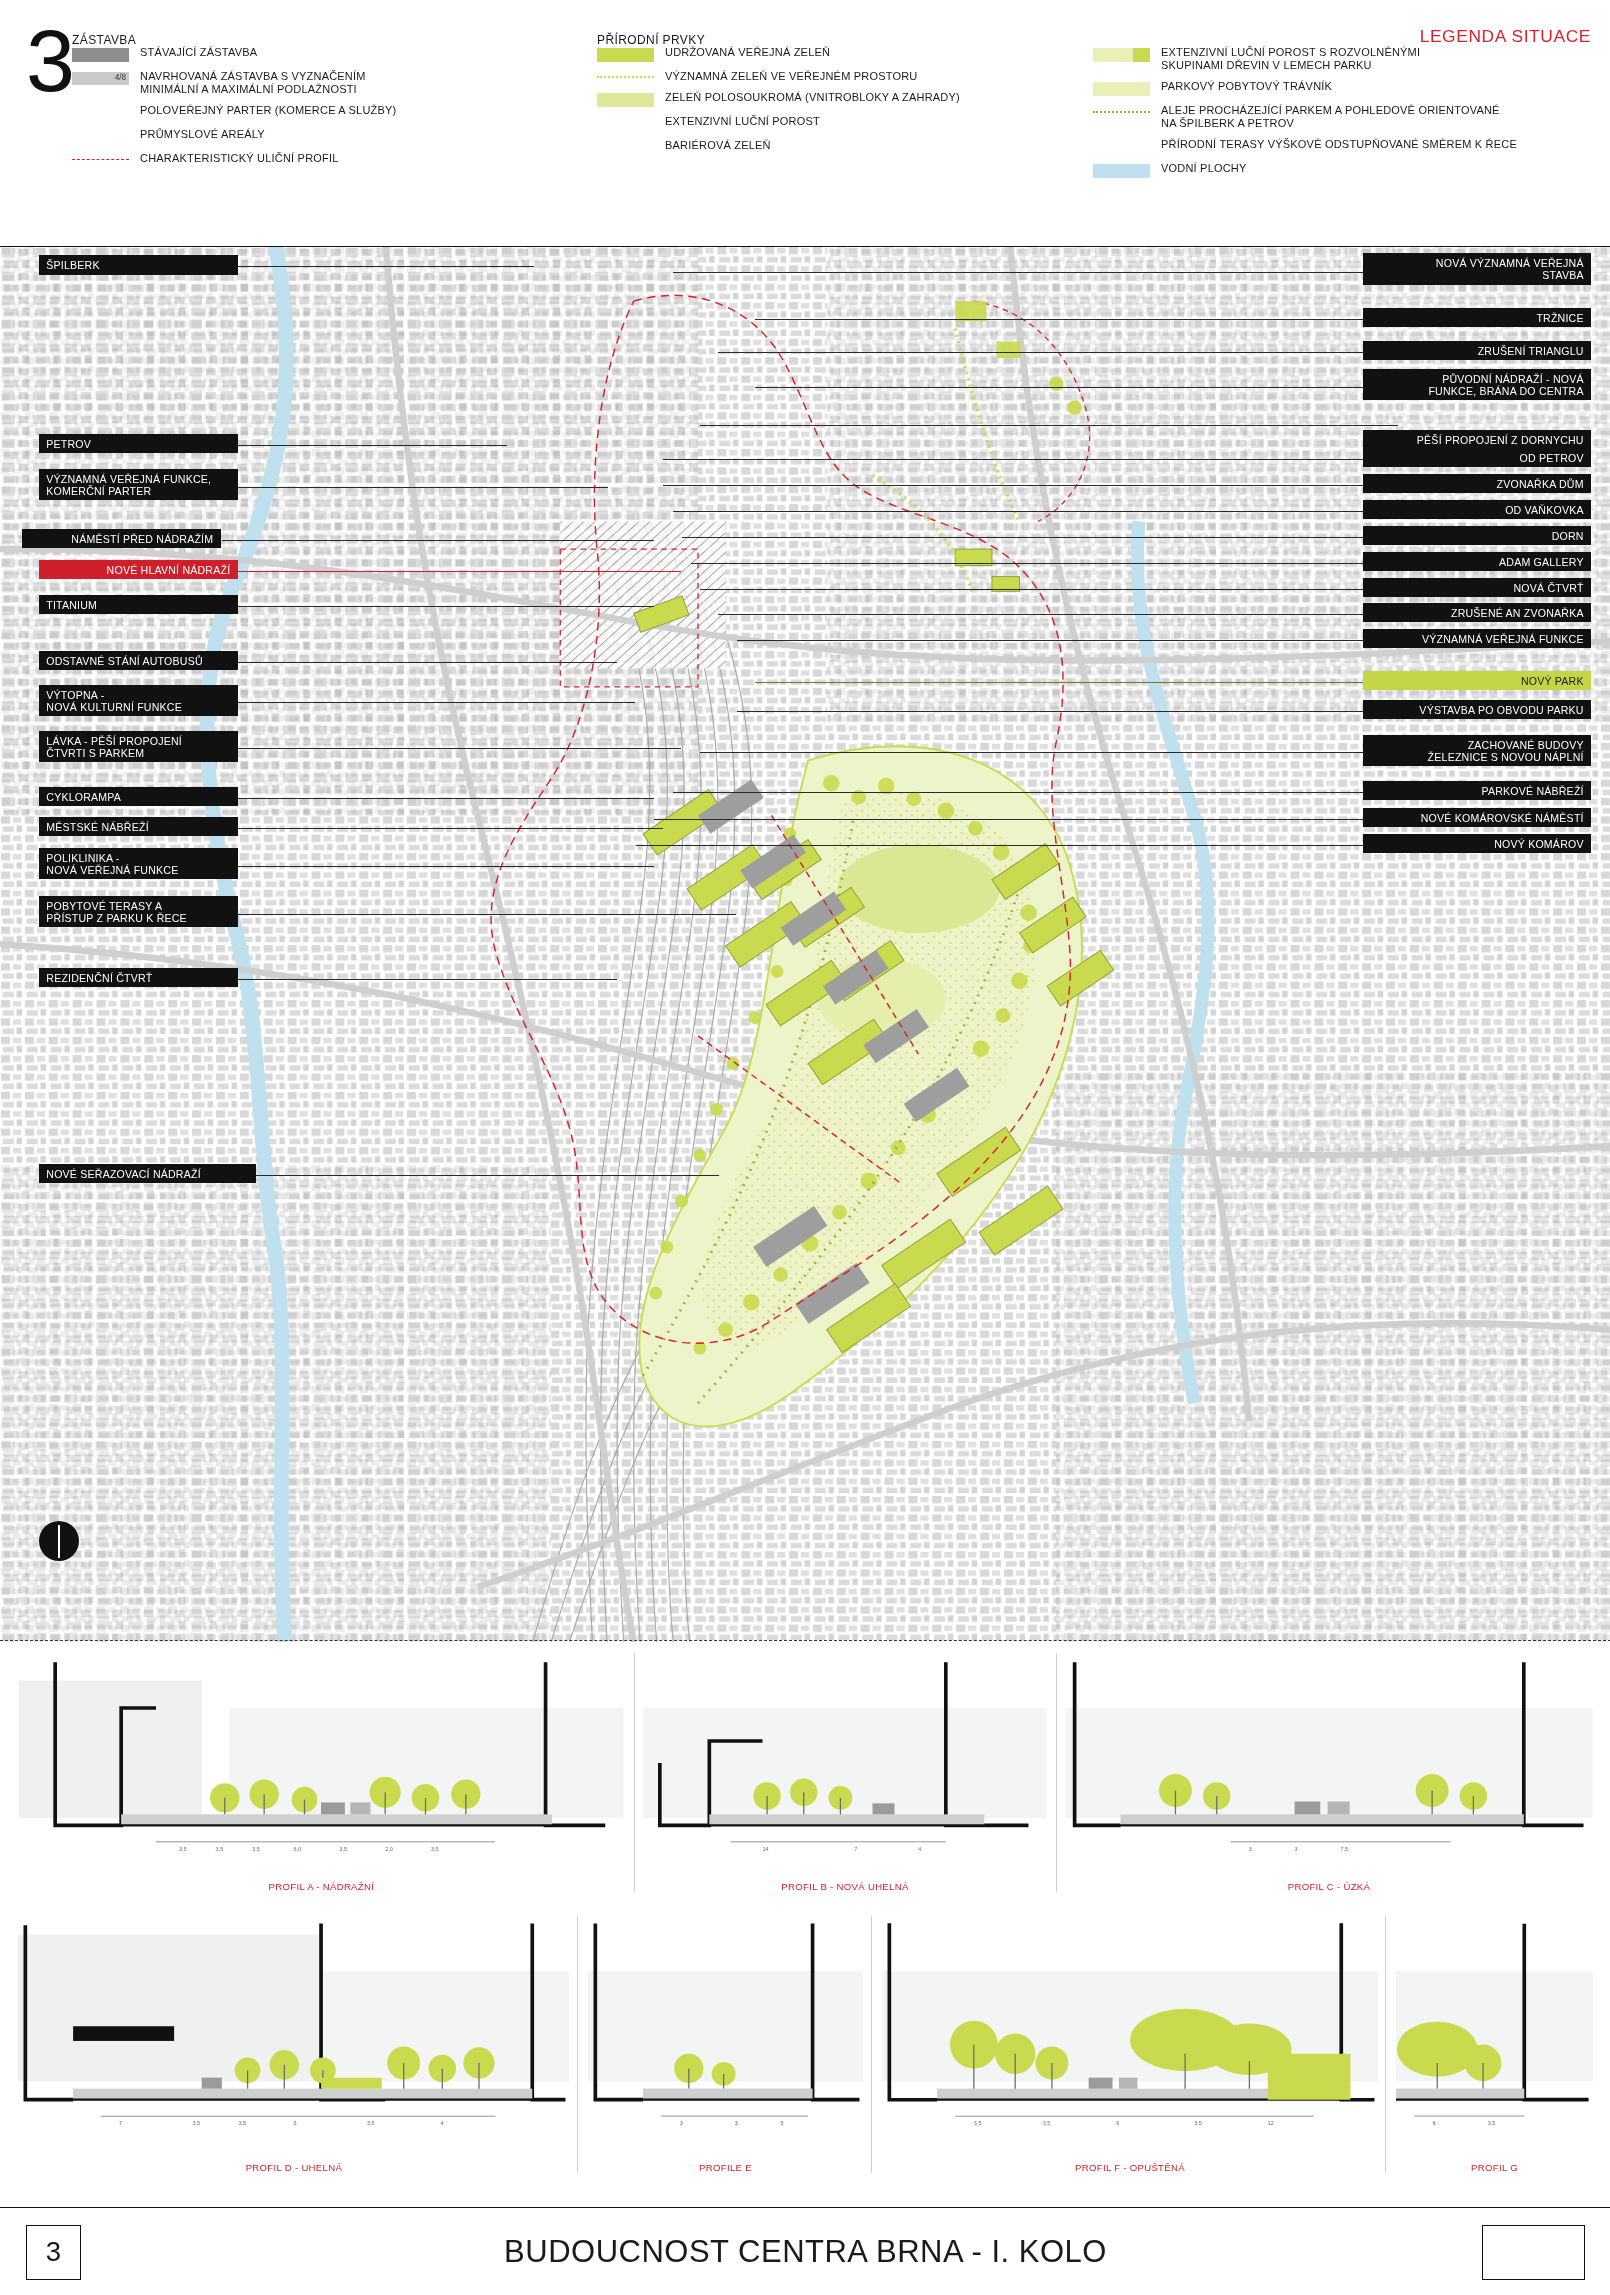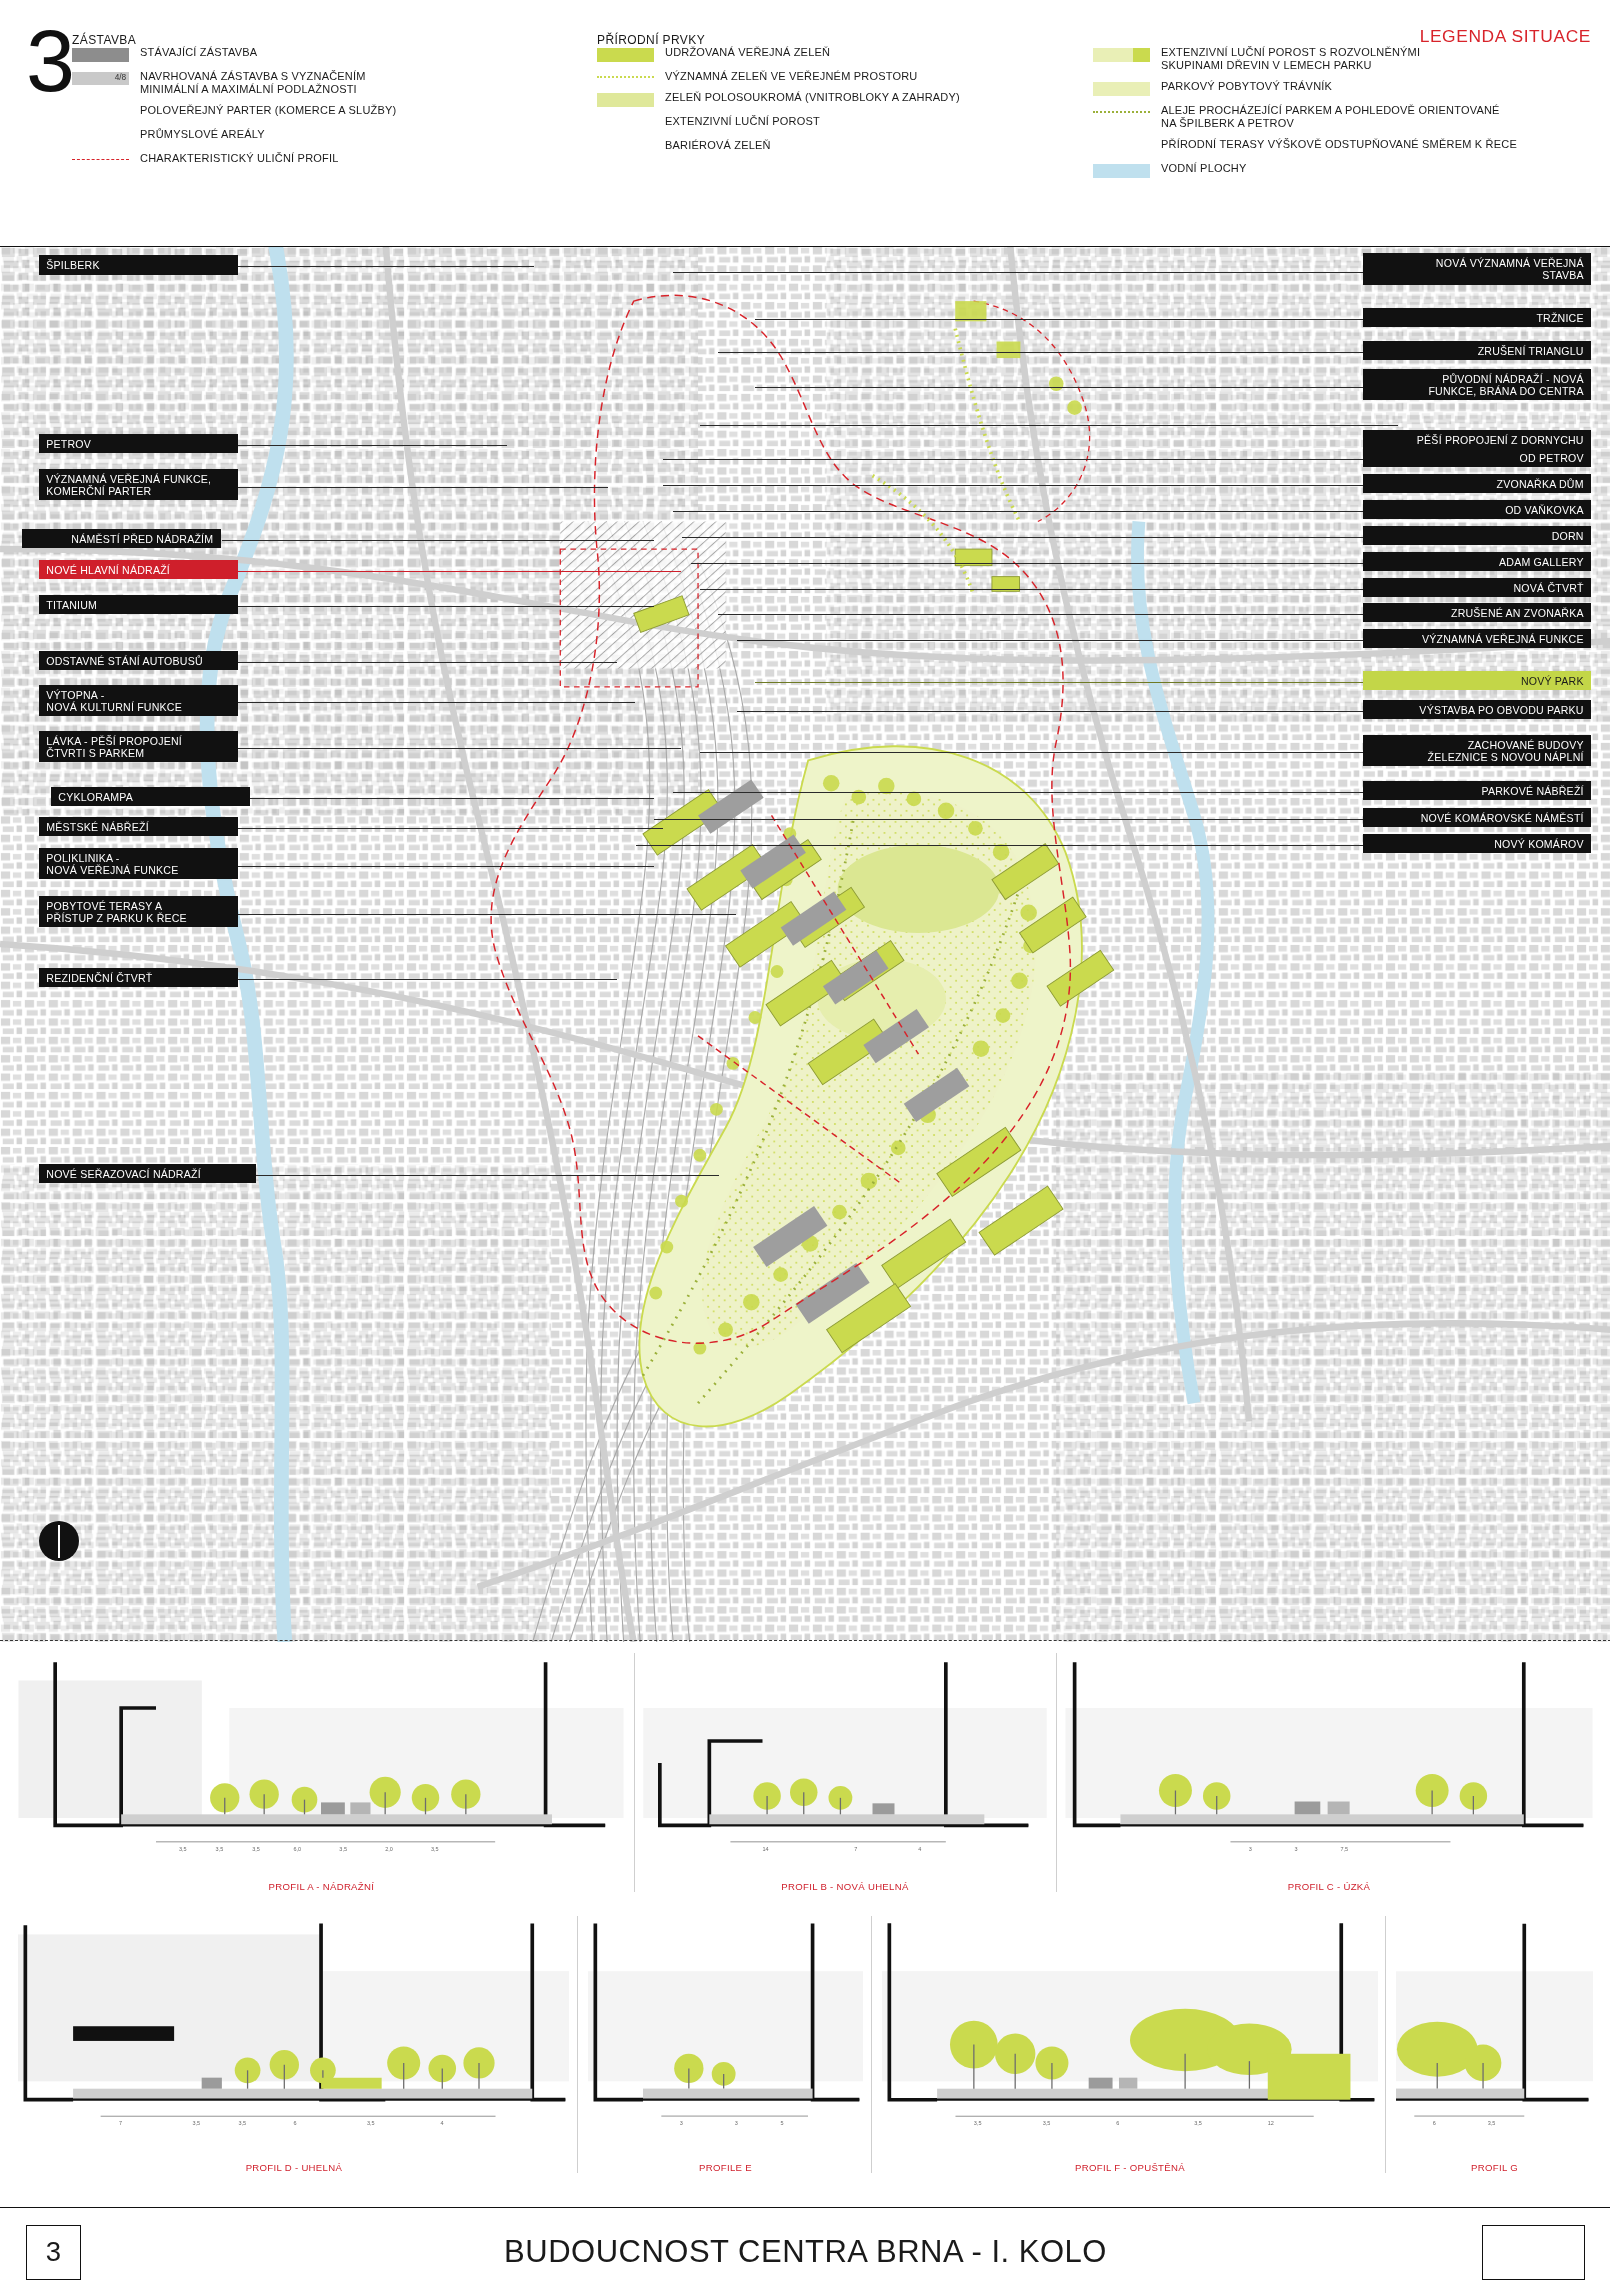--- a/index.html
+++ b/index.html
@@ -44,21 +44,21 @@
   .sw-terr{background:transparent;}
 
   
   .map{position:absolute;left:0;top:246px;width:1611px;height:1396px;overflow:hidden;
        background:#ffffff;}
   .map svg{position:absolute;left:0;top:0;}
 
   
   .tag{position:absolute;background:#111;color:#fff;font-size:10.6px;line-height:12px;
        padding:3.7px 7.3px;letter-spacing:0.2px;white-space:pre-line;z-index:20;}
-  .tag.red{background:#cf1f2b;}
+  .tag.red{background:#cf1f2b;text-align:right;}
   .tag.green{background:#c3d648;color:#1a1a1a;}
   .tag.r{text-align:right;padding-left:28px;}
   .leader{position:absolute;height:0.9px;background:#2a2a2a;z-index:10;}
 
   .map-title{position:absolute;left:33px;bottom:24px;color:#d8232a;font-size:25px;
              letter-spacing:0.4px;z-index:25;}
   .north{position:absolute;left:39px;bottom:81px;width:40px;height:40px;border-radius:50%;
          background:#111;z-index:25;}
   .north:after{content:"";position:absolute;left:19px;top:3.7px;width:1.8px;height:33px;background:#fff;}
 
@@ -359,21 +359,21 @@
 
       <div class="leader" style="left:222px;top:456px;width:413px;"></div>
       <div class="tag" style="left:39px;top:439px;width:184px;">VÝTOPNA -
 NOVÁ KULTURNÍ FUNKCE</div>
 
       <div class="leader" style="left:222px;top:502px;width:459px;"></div>
       <div class="tag" style="left:39px;top:485px;width:184px;">LÁVKA - PĚŠÍ PROPOJENÍ
 ČTVRTI S PARKEM</div>
 
       <div class="leader" style="left:222px;top:552px;width:432px;"></div>
-      <div class="tag" style="left:39px;top:541px;width:184px;margin-left:12px;">CYKLORAMPA</div>
+      <div class="tag" style="left:39px;top:541px;width:184px;">CYKLORAMPA</div>
 
       <div class="leader" style="left:222px;top:582px;width:441px;"></div>
       <div class="tag" style="left:39px;top:571px;width:184px;">MĚSTSKÉ NÁBŘEŽÍ</div>
 
       <div class="leader" style="left:222px;top:620px;width:432px;"></div>
       <div class="tag" style="left:39px;top:602px;width:184px;">POLIKLINIKA -
 NOVÁ VEŘEJNÁ FUNKCE</div>
 
       <div class="leader" style="left:222px;top:668px;width:514px;"></div>
       <div class="tag" style="left:39px;top:650px;width:184px;">POBYTOVÉ TERASY A

